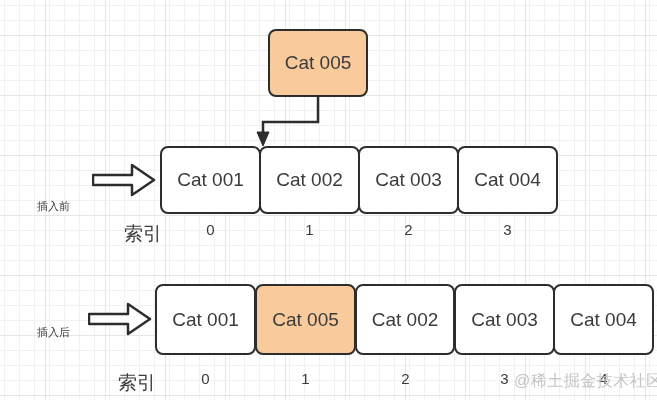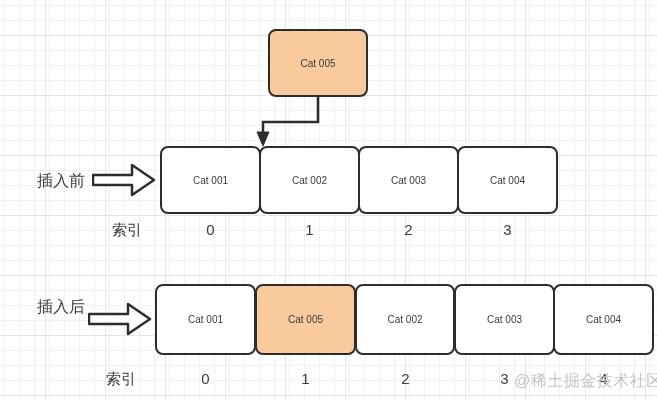--- a/index.html
+++ b/index.html
@@ -19,25 +19,25 @@
       linear-gradient(to bottom,#e3e5e9 1px,transparent 1px),
       linear-gradient(to right,#f0f1f4 1px,transparent 1px),
       linear-gradient(to bottom,#f0f1f4 1px,transparent 1px);
     background-size:60px 60px,60px 60px,15px 15px,15px 15px;
     background-position:45px 0,0 35px,4px 0,0 5px;
     color:var(--text);
   }
   .node{
     position:absolute;display:flex;align-items:center;justify-content:center;
     border:2px solid var(--stroke);border-radius:8px;background:var(--box-fill);
-    font-size:10px;color:var(--text);
+    font-size:19px;color:var(--text);
   }
   .node.hl{background:var(--highlight-fill);}
-  .rowlabel{position:absolute;font-size:16px;color:var(--text);white-space:nowrap;}
-  .idxlabel{position:absolute;font-size:15px;color:var(--text);white-space:nowrap;}
+  .rowlabel{position:absolute;font-size:11px;color:var(--text);white-space:nowrap;margin-top:28px;}
+  .idxlabel{position:absolute;font-size:19px;color:var(--text);white-space:nowrap;margin-left:12px;}
   .idx{position:absolute;width:101px;text-align:center;font-size:15px;color:var(--text);}
   .arrow-svg{position:absolute;}
   .watermark{position:absolute;left:514px;top:371px;font-size:16px;color:var(--watermark);letter-spacing:0.5px;white-space:nowrap;}
 </style>
 </head>
 <body>
 
 <div class="canvas">
 
   <div class="node hl" style="left:268px;top:29px;width:100px;height:68px;">Cat 005</div>

